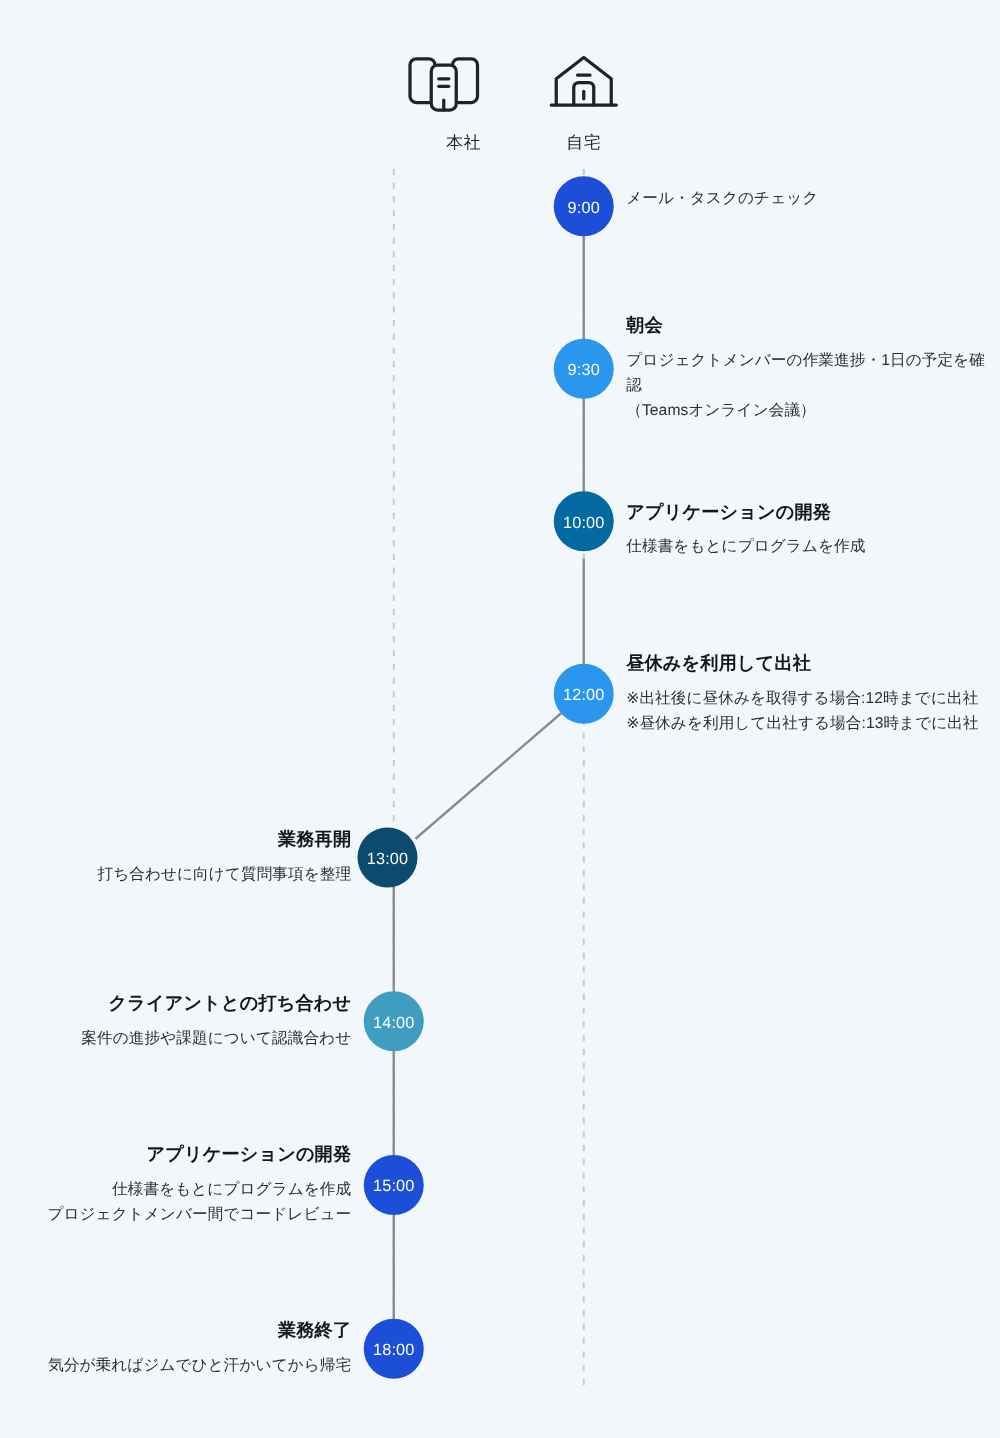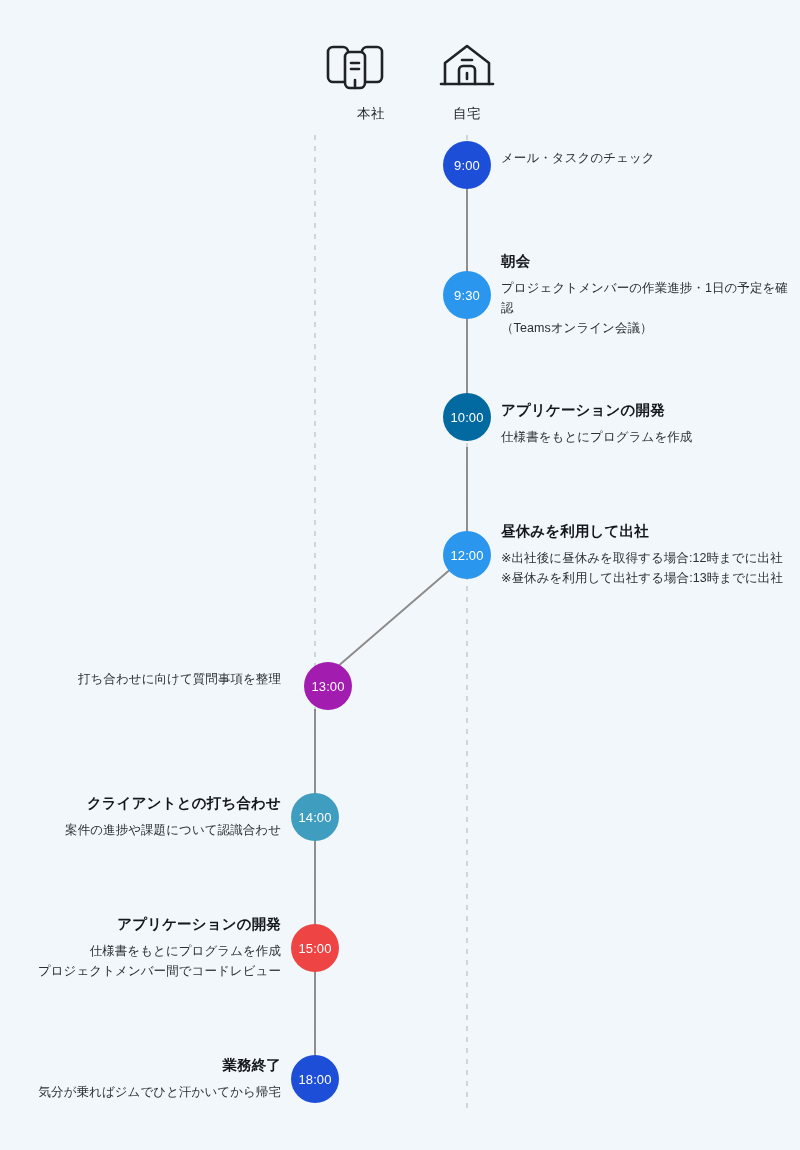--- a/index.html
+++ b/index.html
@@ -153,27 +153,27 @@
       </div>
       <div class="node" style="left: 467px; top: 295px; background: rgb(43, 150, 237); justify-content: center;">
         <span>9:30</span>
       </div>
       <div class="node" style="left: 467px; top: 417px; background: #0369a1; justify-content: center;">
         <span>10:00</span>
       </div>
       <div class="node" style="left: 467px; top: 555px; background: rgb(43, 150, 237);">
         <span>12:00</span>
       </div>
-      <div class="node" style="left: 328px; top: 686px; background: #a21caf;">
+      <div class="node" style="left: 310px; top: 686px; background: #0c4a6e;">
         <span>13:00</span>
       </div>
       <div class="node" style="left: 315px; top: 817px; background: rgb(63, 157, 192);">
         <span>14:00</span>
       </div>
-      <div class="node" style="left: 315px; top: 948px; background: #ef4444;">
+      <div class="node" style="left: 315px; top: 948px; background: #1d4ed8;">
         <span>15:00</span>
       </div>
       <div class="node" style="left: 315px; top: 1079px; background: #1d4ed8;">
         <span>18:00</span>
       </div>
     </div>
   <div id="entries-layer">
       <div class="entry right" style="left: 501px; width: 287px; top: 142px;">
         <span class="e-desc">
           <span class="dline">メール・タスクのチェック</span>
@@ -193,20 +193,21 @@
         </span>
       </div>
       <div class="entry right" style="left: 501px; width: 287px; top: 522px;">
         <span class="e-title">昼休みを利用して出社</span>
         <span class="e-desc">
           <span class="dline">※出社後に昼休みを取得する場合:12時までに出社</span>
           <span class="dline">※昼休みを利用して出社する場合:13時までに出社</span>
         </span>
       </div>
       <div class="entry left" style="right: 519px; width: 269px; top: 663px;">
+        <span class="e-title">業務再開</span>
         <span class="e-desc">
           <span class="dline">打ち合わせに向けて質問事項を整理</span>
         </span>
       </div>
       <div class="entry left" style="right: 519px; width: 269px; top: 794px;">
         <span class="e-title">クライアントとの打ち合わせ</span>
         <span class="e-desc">
           <span class="dline">案件の進捗や課題について認識合わせ</span>
         </span>
       </div>

